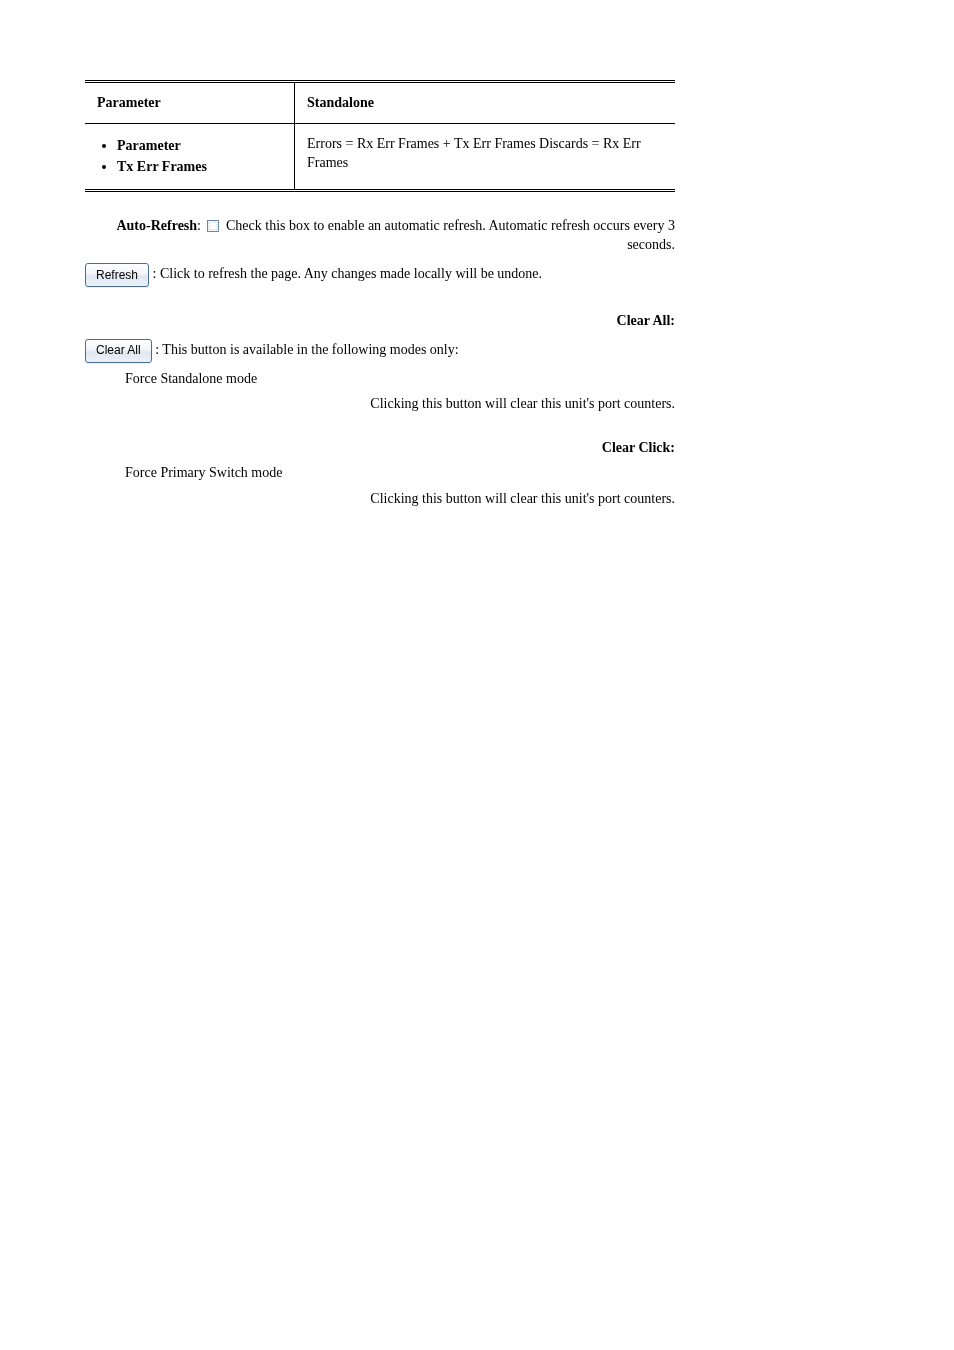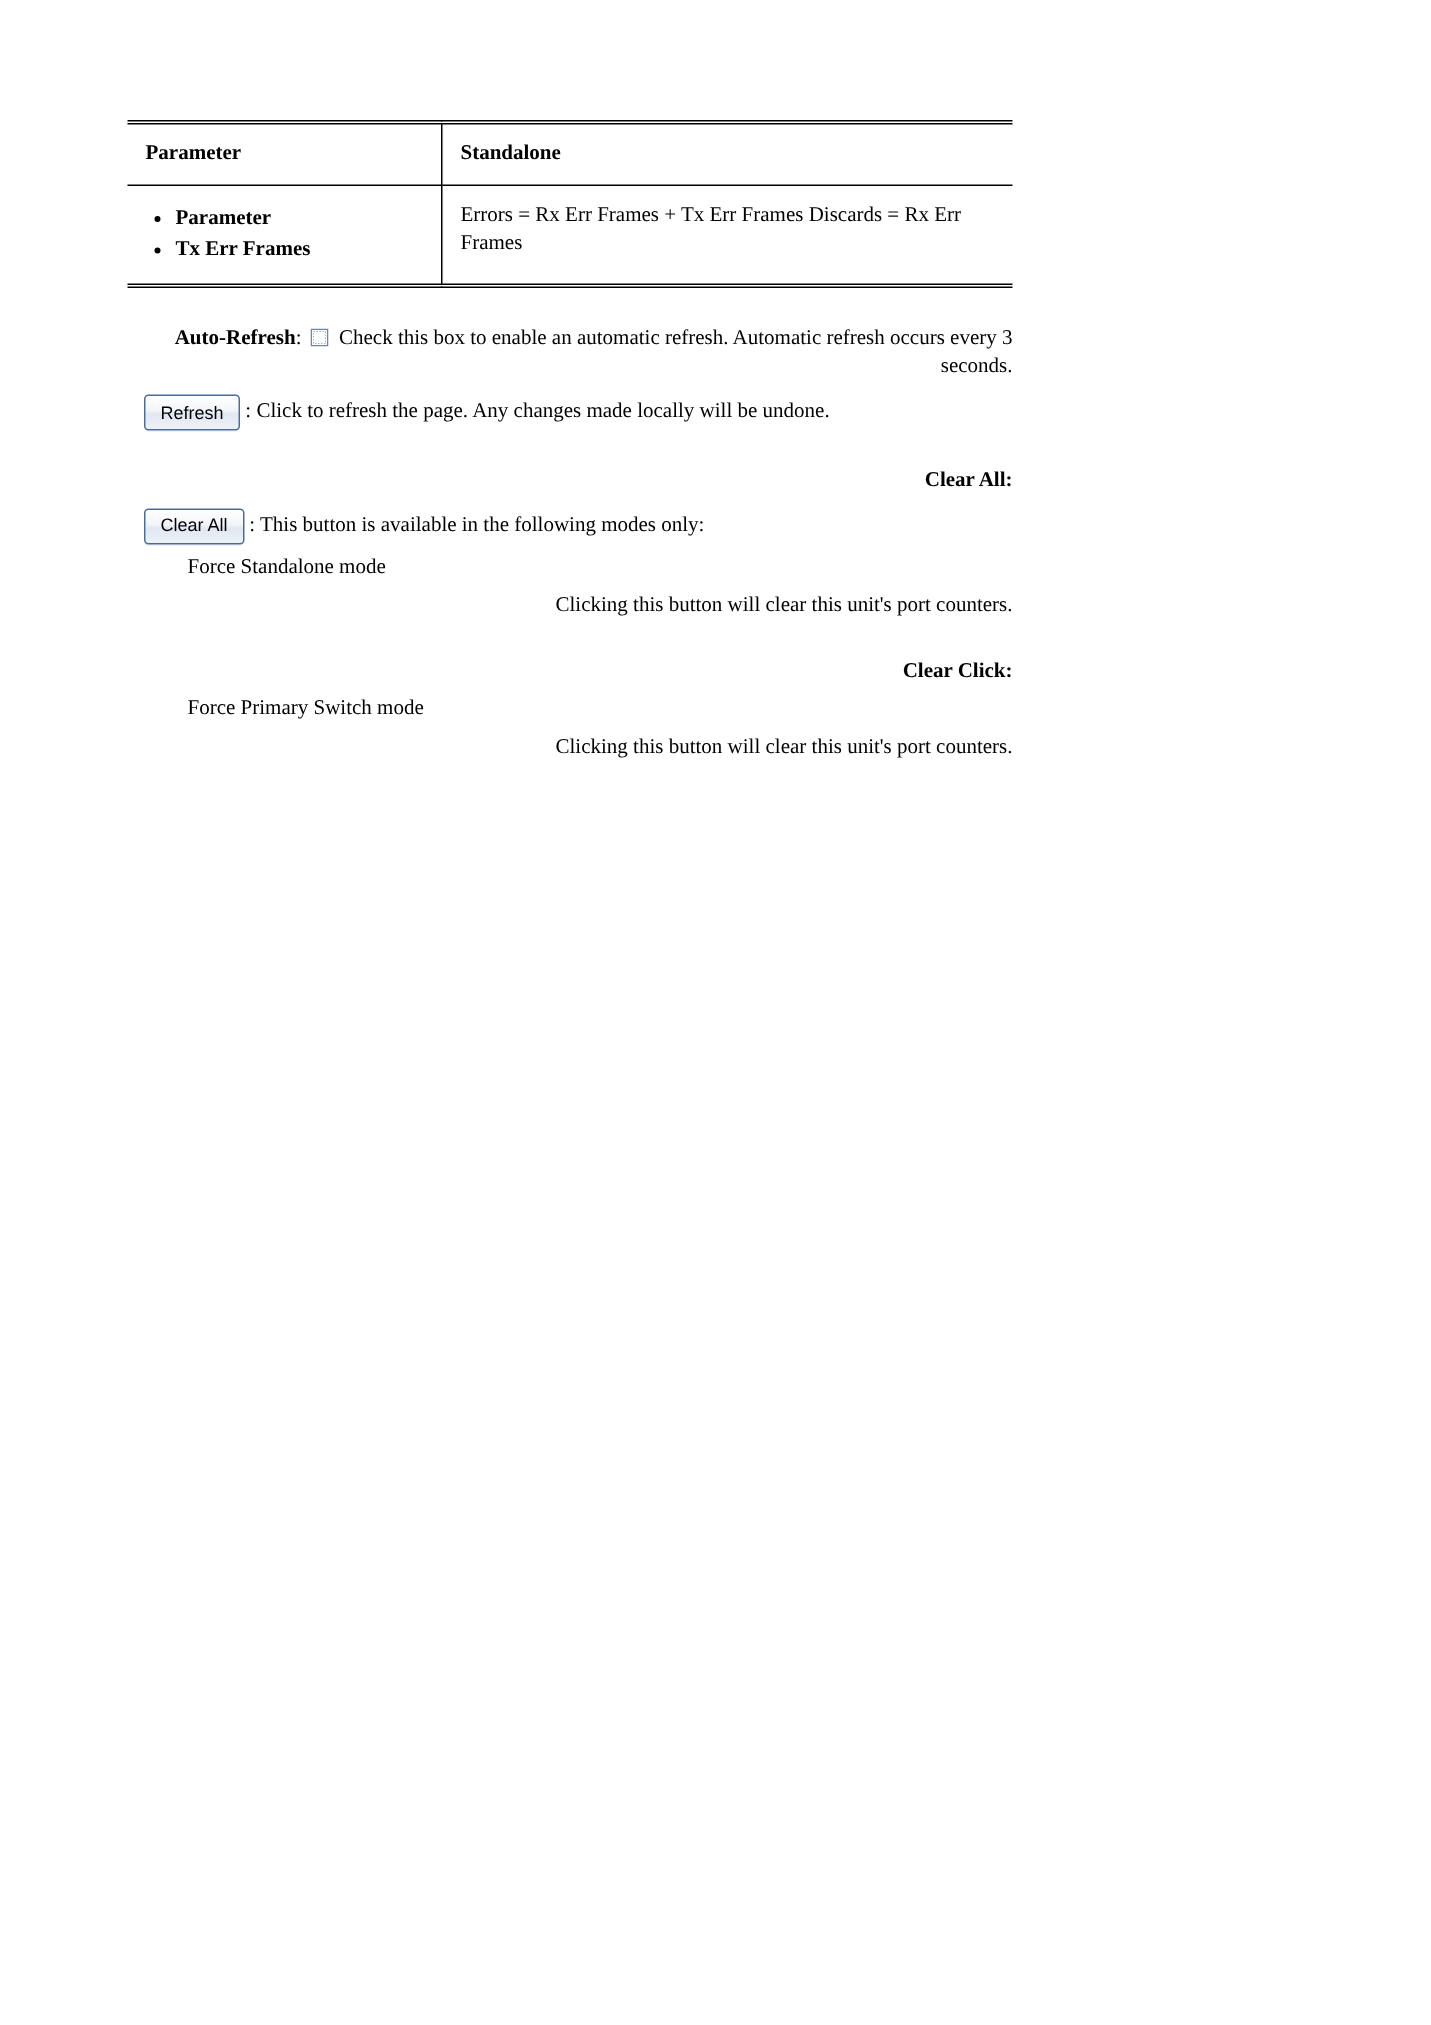--- a/index.html
+++ b/index.html
@@ -87,21 +87,21 @@
   .checkbox-box {
     display: inline-flex;
     width: 12px;
     height: 12px;
     vertical-align: middle;
     margin: 0 3px 2px 3px;
   }
   .checkbox-box svg { display: block; }
 
   .btn-row {
-    margin: 8px 0 4px 11px;
+    margin: 8px 0 4px 0;
   }
 </style>
 </head>
 <body>
 
 <div class="page">
 
   <table class="def-table">
     <thead>
       <tr>

